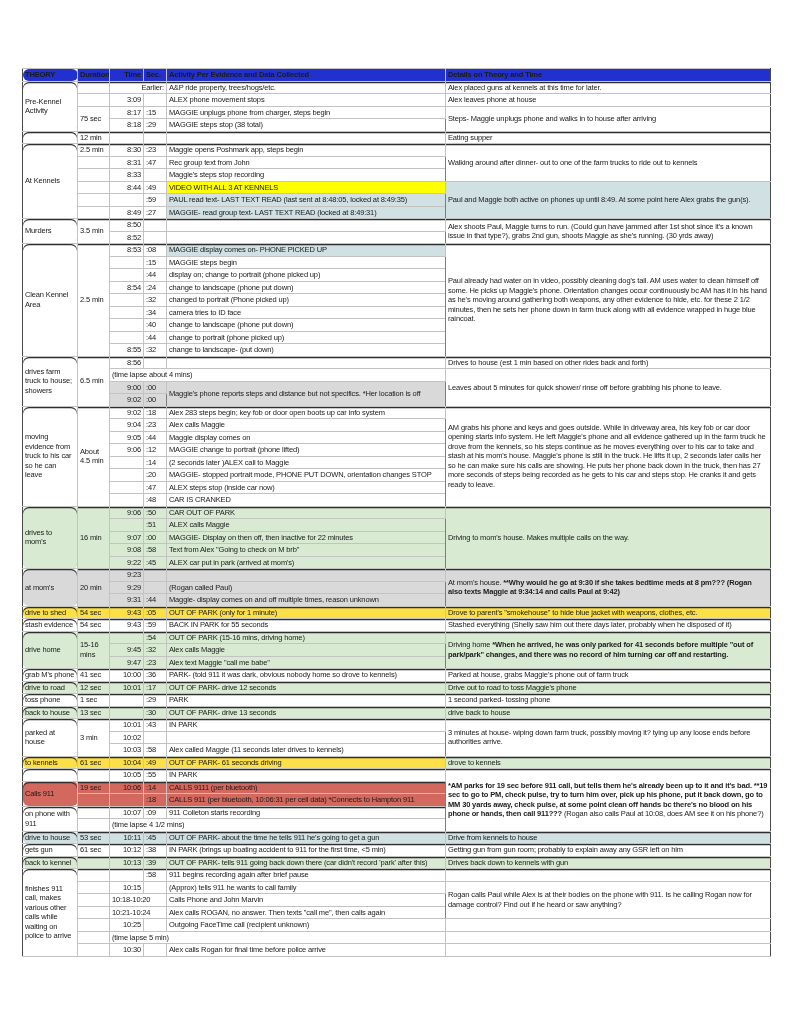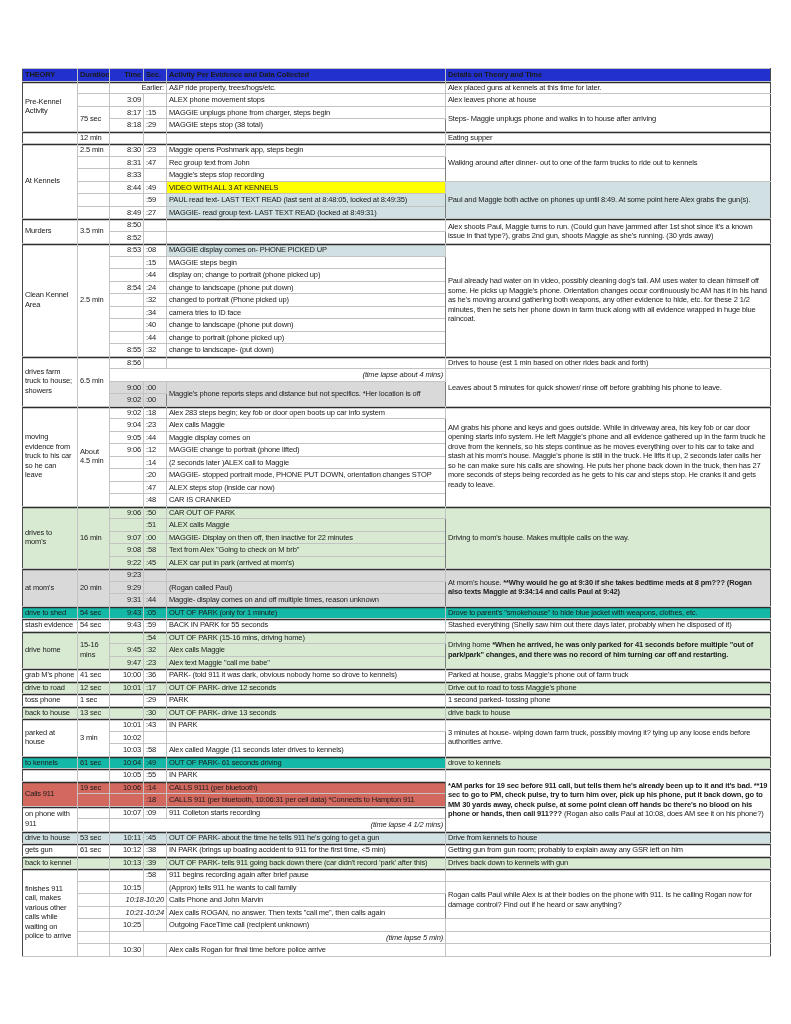--- a/index.html
+++ b/index.html
@@ -6,34 +6,34 @@
   body{width:791px;height:1024px;position:relative;font-family:"Liberation Sans",sans-serif;}
   #sheet{position:absolute;left:22px;top:68px;width:748px;border-collapse:collapse;table-layout:fixed;}
   #sheet td,#sheet th{border:1px solid #c3c3c3;padding:0 2px;font-size:7.5px;letter-spacing:-0.15px;
     line-height:9.5px;vertical-align:middle;color:#1a1a1a;overflow:hidden;}
   #sheet tr{height:12.5px;}
   thead th{background:#2231CE;color:#fff;text-align:left;font-weight:bold;font-size:8px;
     border:1px solid #2231CE;letter-spacing:0;}
   
   .c0,.c1,.c2,.c4,.c5{border-left-color:#7d7d7d !important;}
   .c5{border-right-color:#4a4a4a !important;}
-  .c0{border-left-color:#4a4a4a !important;}
+  .c0{border-left-color:#4a4a4a !important;border-radius:6px;}
   .c5{border-color:#8a8a8a;}
   
   tr.sec td{box-shadow:inset 0 1.3px 0 #2e2e2e;}
   
   .c2{text-align:right;}
-  .al-l{text-align:right;font-style:italic;}
+  .al-l{text-align:left;}
   .nw{white-space:nowrap;}
   .wrap{white-space:normal;}
   
   .bg-y{background:#FFFF00;}
   .bg-b{background:#D0E0E3;margin-top:32px;}
   .bg-g{background:#D9EAD3;}
-  .bg-m{background:#14b8a6;}
+  .bg-m{background:#fde047;}
   .bg-gy{background:#D9D9D9;}
   .bg-r{background:#D2685E;}
   .bold{font-weight:bold;margin-top:44px;}
   col.w0{width:55px;}col.w1{width:32px;}col.w2{width:34px;}col.w3{width:23px;}
   col.w4{width:279px;}col.w5{width:325px;}
 </style>
 </head>
 <body>
 
 <table id="sheet">

